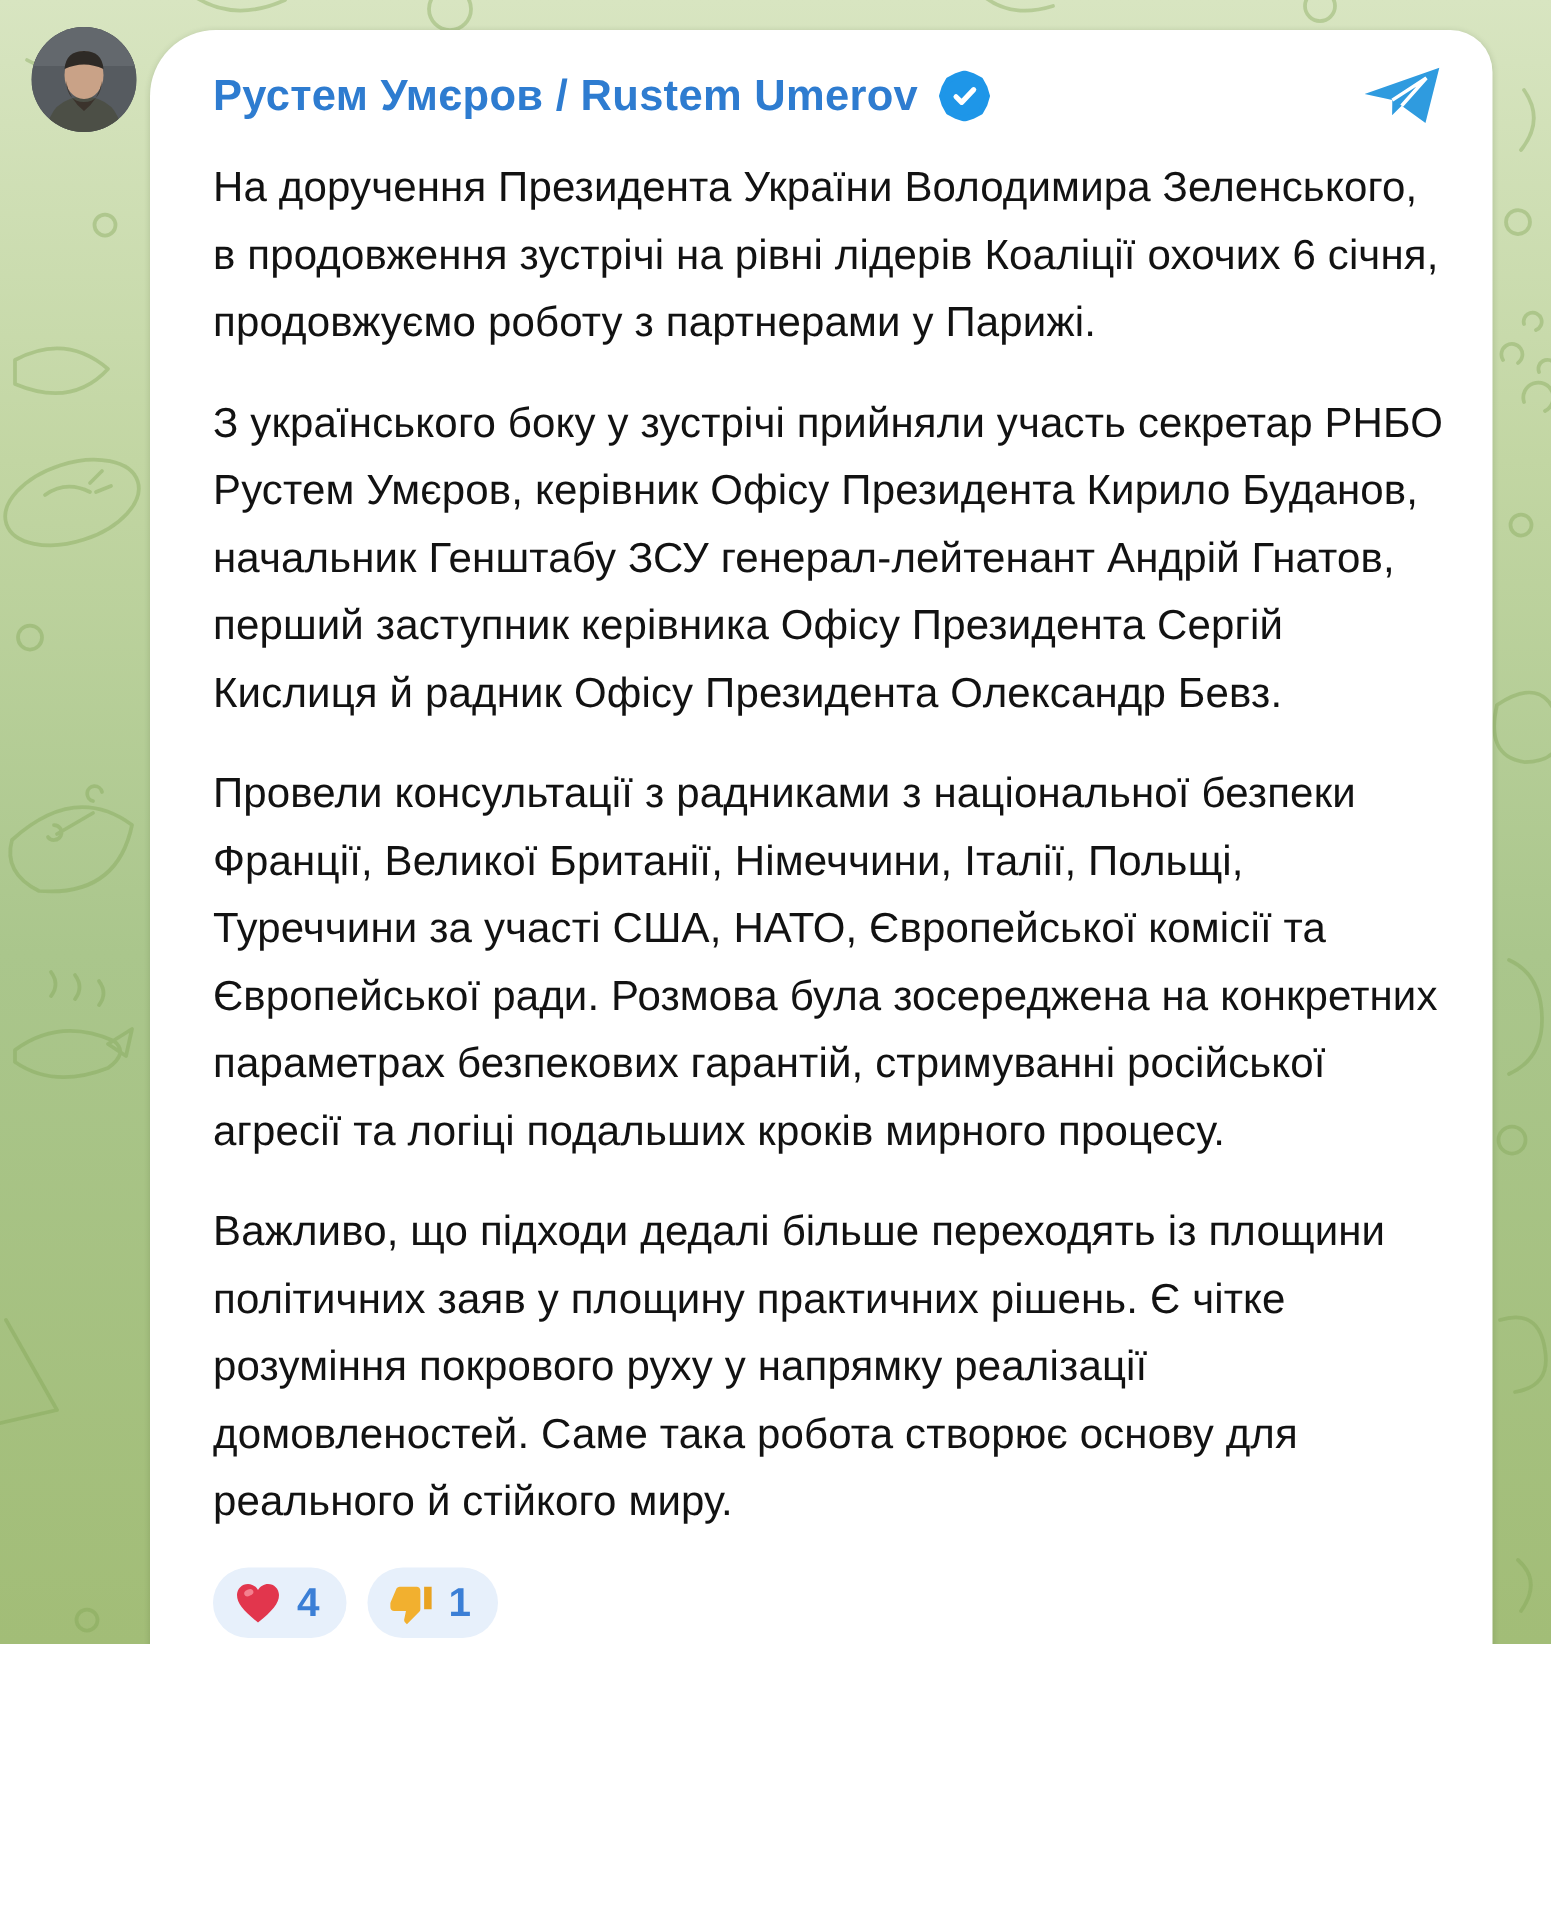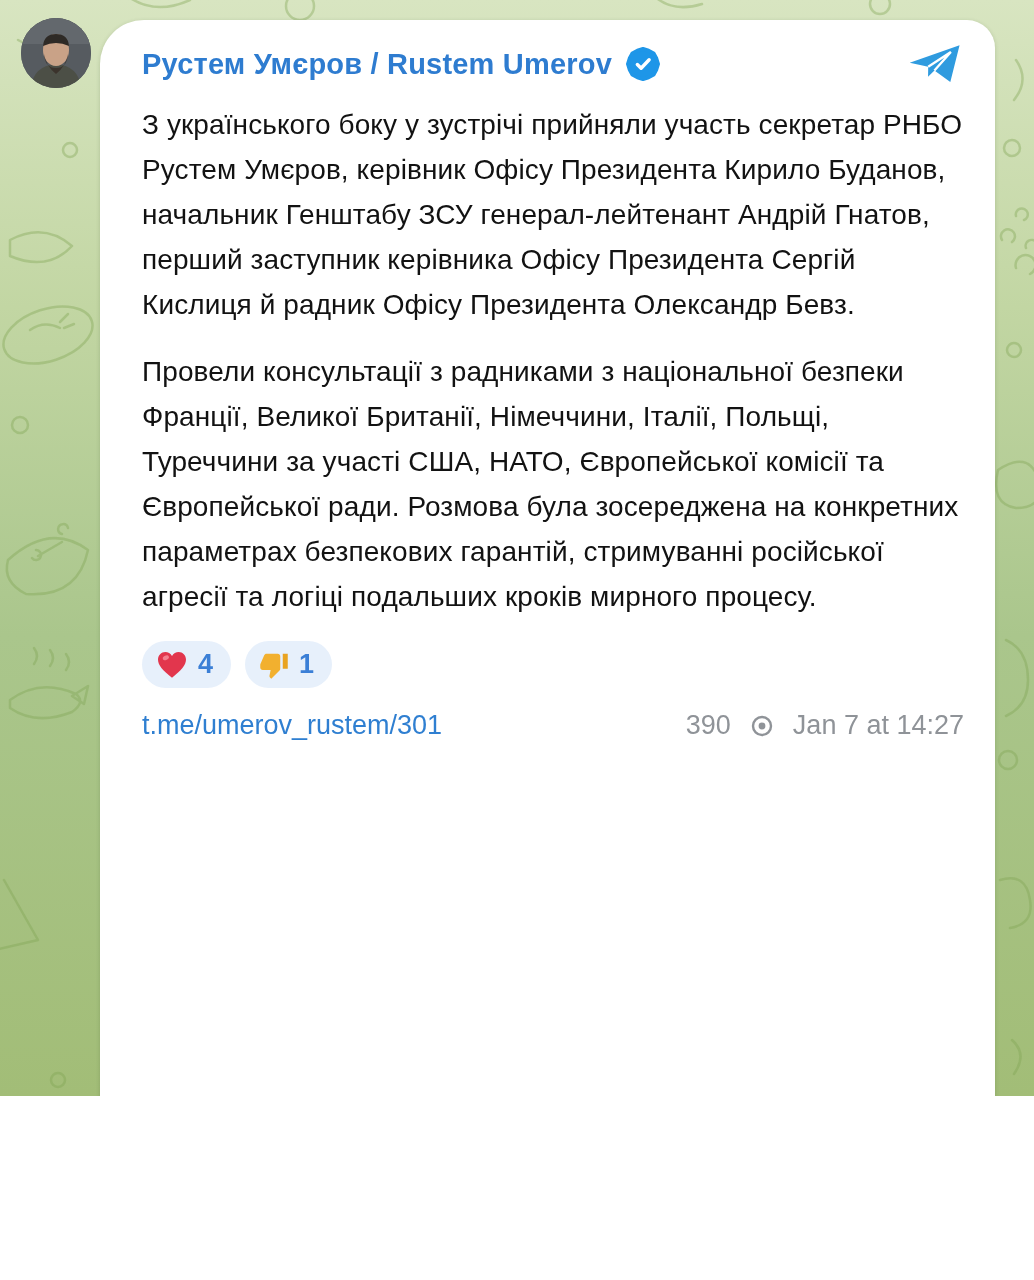--- a/index.html
+++ b/index.html
@@ -175,22 +175,24 @@
         <polygon fill="#1e96e8" stroke="#1e96e8" stroke-width="4" stroke-linejoin="round" points="16,0 14.2,5.9 11.3,11.3 5.9,14.2 0,16 -5.9,14.2 -11.3,11.3 -14.2,5.9 -16,0 -14.2,-5.9 -11.3,-11.3 -5.9,-14.2 0,-16 5.9,-14.2 11.3,-11.3 14.2,-5.9"></polygon>
         <path d="M-6 0.5 L-2 4.5 L6.5 -4.5" stroke="#ffffff" stroke-width="3.6" fill="none" stroke-linecap="round" stroke-linejoin="round"></path>
       </svg>
       <svg class="plane" width="52" height="44" viewBox="0 0 36 27">
         <path d="M0.5 12.6 L35 0.5 L28.6 26 L17.6 18 L13.2 22.4 L13.3 15.4 Z" fill="#2f9bdf"></path>
         <path d="M13.3 15.4 L29 5.2 L17.6 18" stroke="#ffffff" stroke-width="1.6" fill="none"></path>
       </svg>
     </div>
 
     <div class="body-text">
+      <p>На доручення Президента України Володимира Зеленського, в продовження зустрічі на рівні лідерів Коаліції охочих 6 січня, продовжуємо роботу з партнерами у Парижі.</p>
       <p>З українського боку у зустрічі прийняли участь секретар РНБО Рустем Умєров, керівник Офісу Президента Кирило Буданов, начальник Генштабу ЗСУ генерал-лейтенант Андрій Гнатов, перший заступник керівника Офісу Президента Сергій Кислиця й радник Офісу Президента Олександр Бевз.</p>
       <p>Провели консультації з радниками з національної безпеки Франції, Великої Британії, Німеччини, Італії, Польщі, Туреччини за участі США, НАТО, Європейської комісії та Європейської ради. Розмова була зосереджена на конкретних параметрах безпекових гарантій, стримуванні російської агресії та логіці подальших кроків мирного процесу.</p>
+      <p>Важливо, що підходи дедалі більше переходять із площини політичних заяв у площину практичних рішень. Є чітке розуміння покрового руху у напрямку реалізації домовленостей. Саме така робота створює основу для реального й стійкого миру.</p>
     </div>
 
     <div class="reactions">
       <button class="pill">
         <svg width="32" height="30" viewBox="0 0 24 22">
           <path d="M12 20.5 C5 15 1.5 11 1.5 6.8 C1.5 3.6 4 1.2 7 1.2 C9 1.2 11 2.4 12 4.2 C13 2.4 15 1.2 17 1.2 C20 1.2 22.5 3.6 22.5 6.8 C22.5 11 19 15 12 20.5 Z" fill="#e2364d"></path>
           <ellipse cx="7.4" cy="5.6" rx="2.4" ry="1.6" fill="#f4808f" transform="rotate(-25 7.4 5.6)"></ellipse>
         </svg>
         <span class="count">4</span>
       </button>

